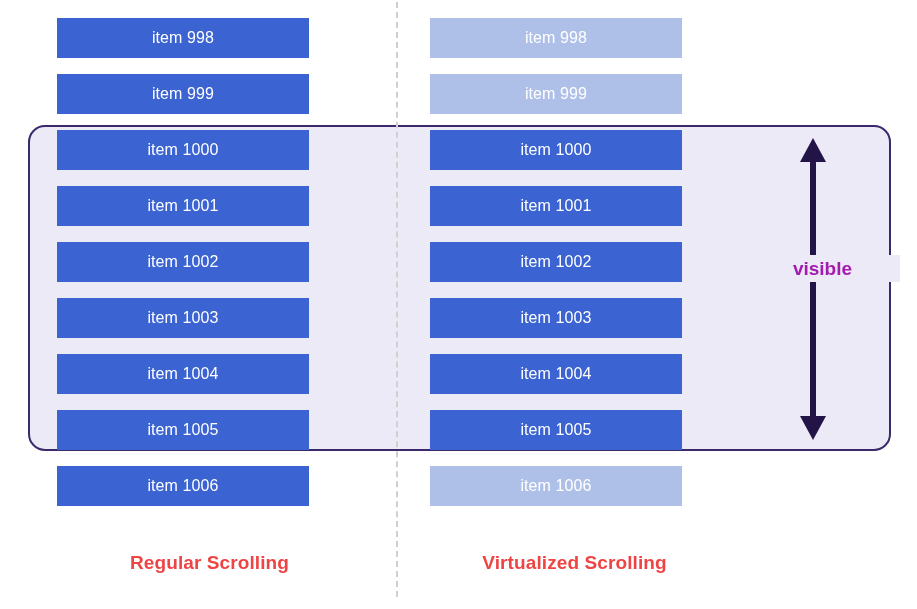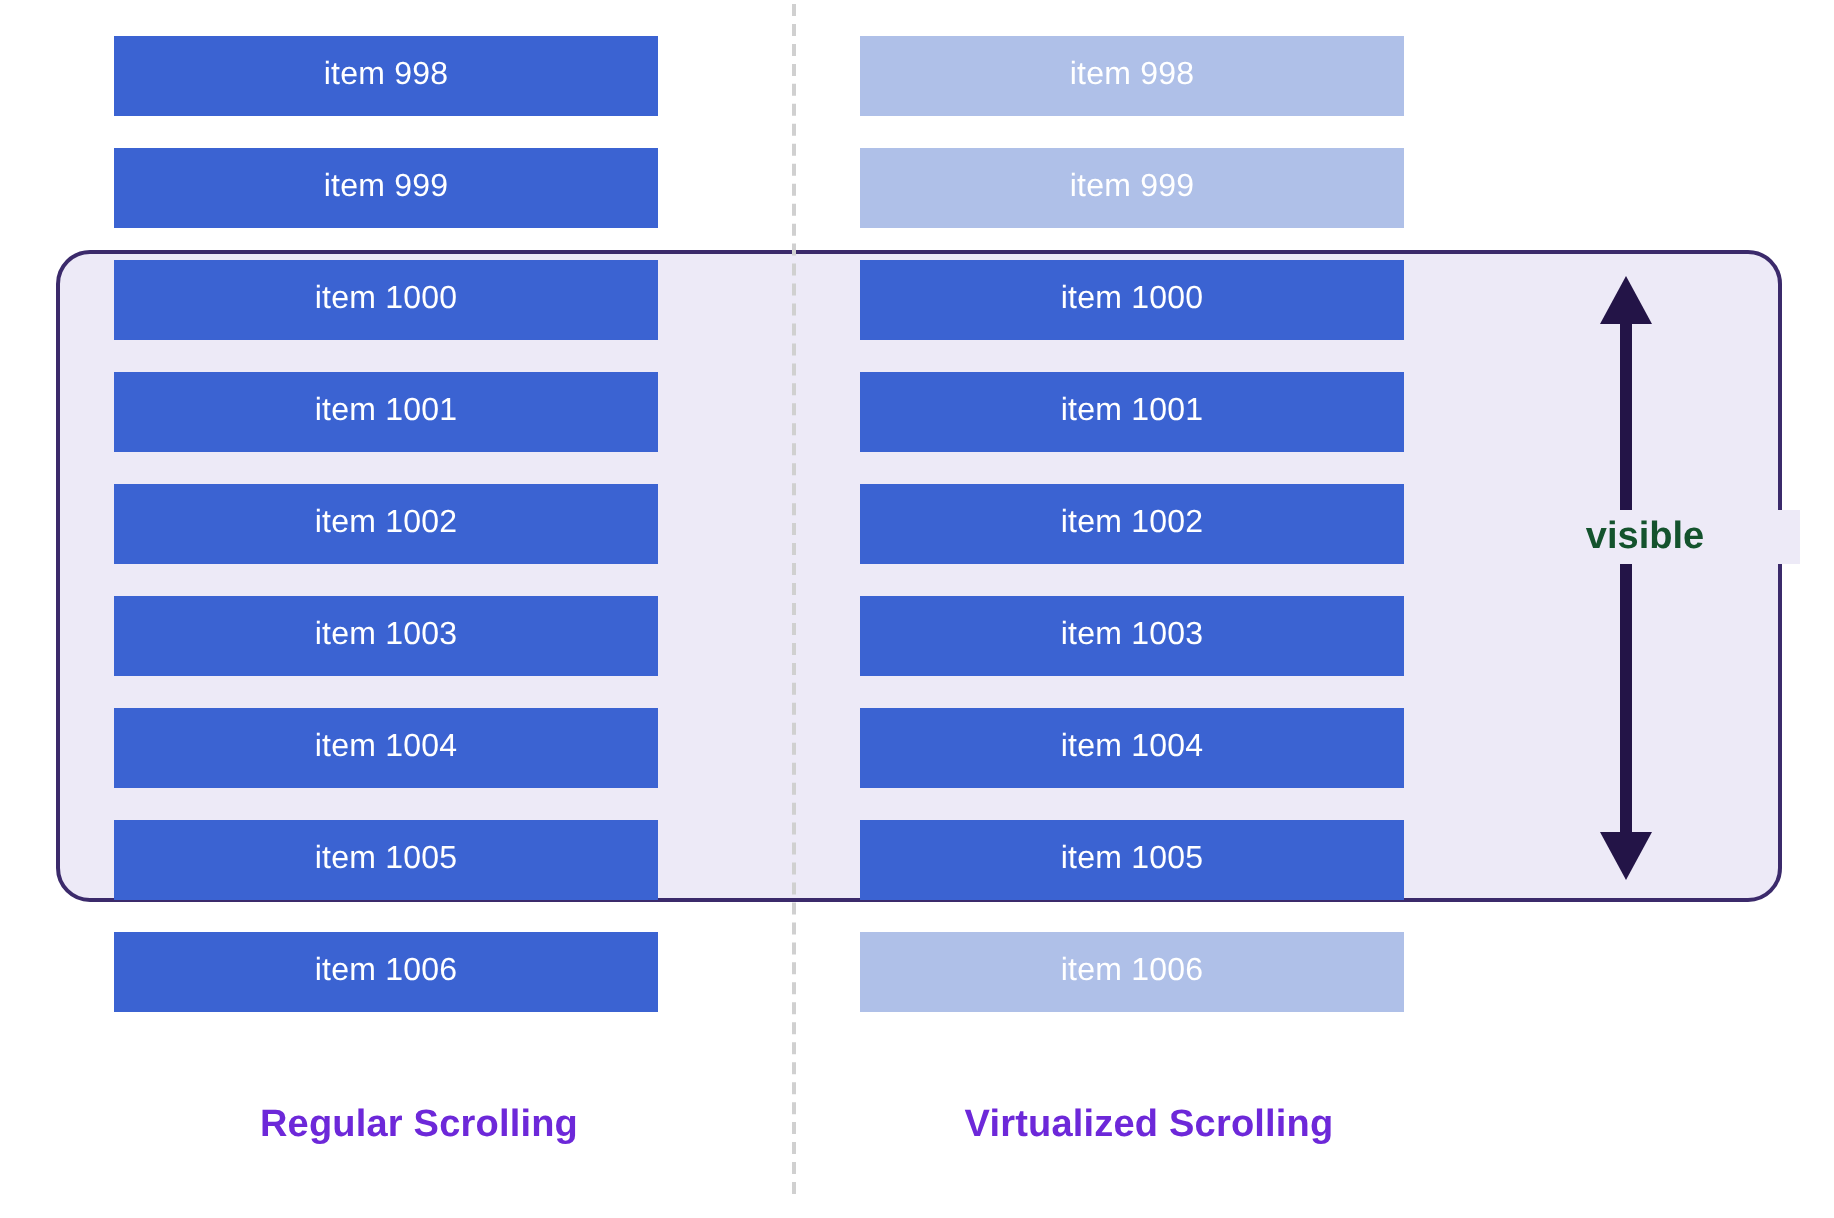--- a/index.html
+++ b/index.html
@@ -49,21 +49,21 @@
     position: absolute;
     top: 18px;
     width: 305px;
     z-index: 3;
   }
   .column.left  { left: 57px;  }
   .column.right { left: 430px; }
 
   .item-bar {
     box-sizing: border-box;
-    width: 272px;
+    width: 252px;
     height: 40px;
     margin-bottom: 16px;
     display: flex;
     align-items: center;
     justify-content: center;
     color: #ffffff;
     font-size: 16px;
     font-family: "Liberation Sans", sans-serif;
     letter-spacing: 0.1px;
   }
@@ -83,36 +83,36 @@
 
   .viewport-label {
     position: absolute;
     left: 745px;
     top: 255px;
     width: 155px;
     text-align: center;
     font-size: 19px;
     font-weight: bold;
     line-height: 23px;
-    color: #14532d;
+    color: #a21caf;
     font-family: "Liberation Sans", sans-serif;
     z-index: 5;
     background: #EDEAF7;
     padding: 2px 0;
   }
 
   
   .caption {
     position: absolute;
     top: 552px;
     width: 305px;
     text-align: center;
     font-size: 19px;
     font-weight: bold;
-    color: #6d28d9;
+    color: #ef4444;
     font-family: "Liberation Sans", sans-serif;
     letter-spacing: 0.1px;
     z-index: 3;
   }
   .caption.left  { left: 57px;  }
   .caption.right { left: 422px; }
 </style>
 </head>
 <body>
 

